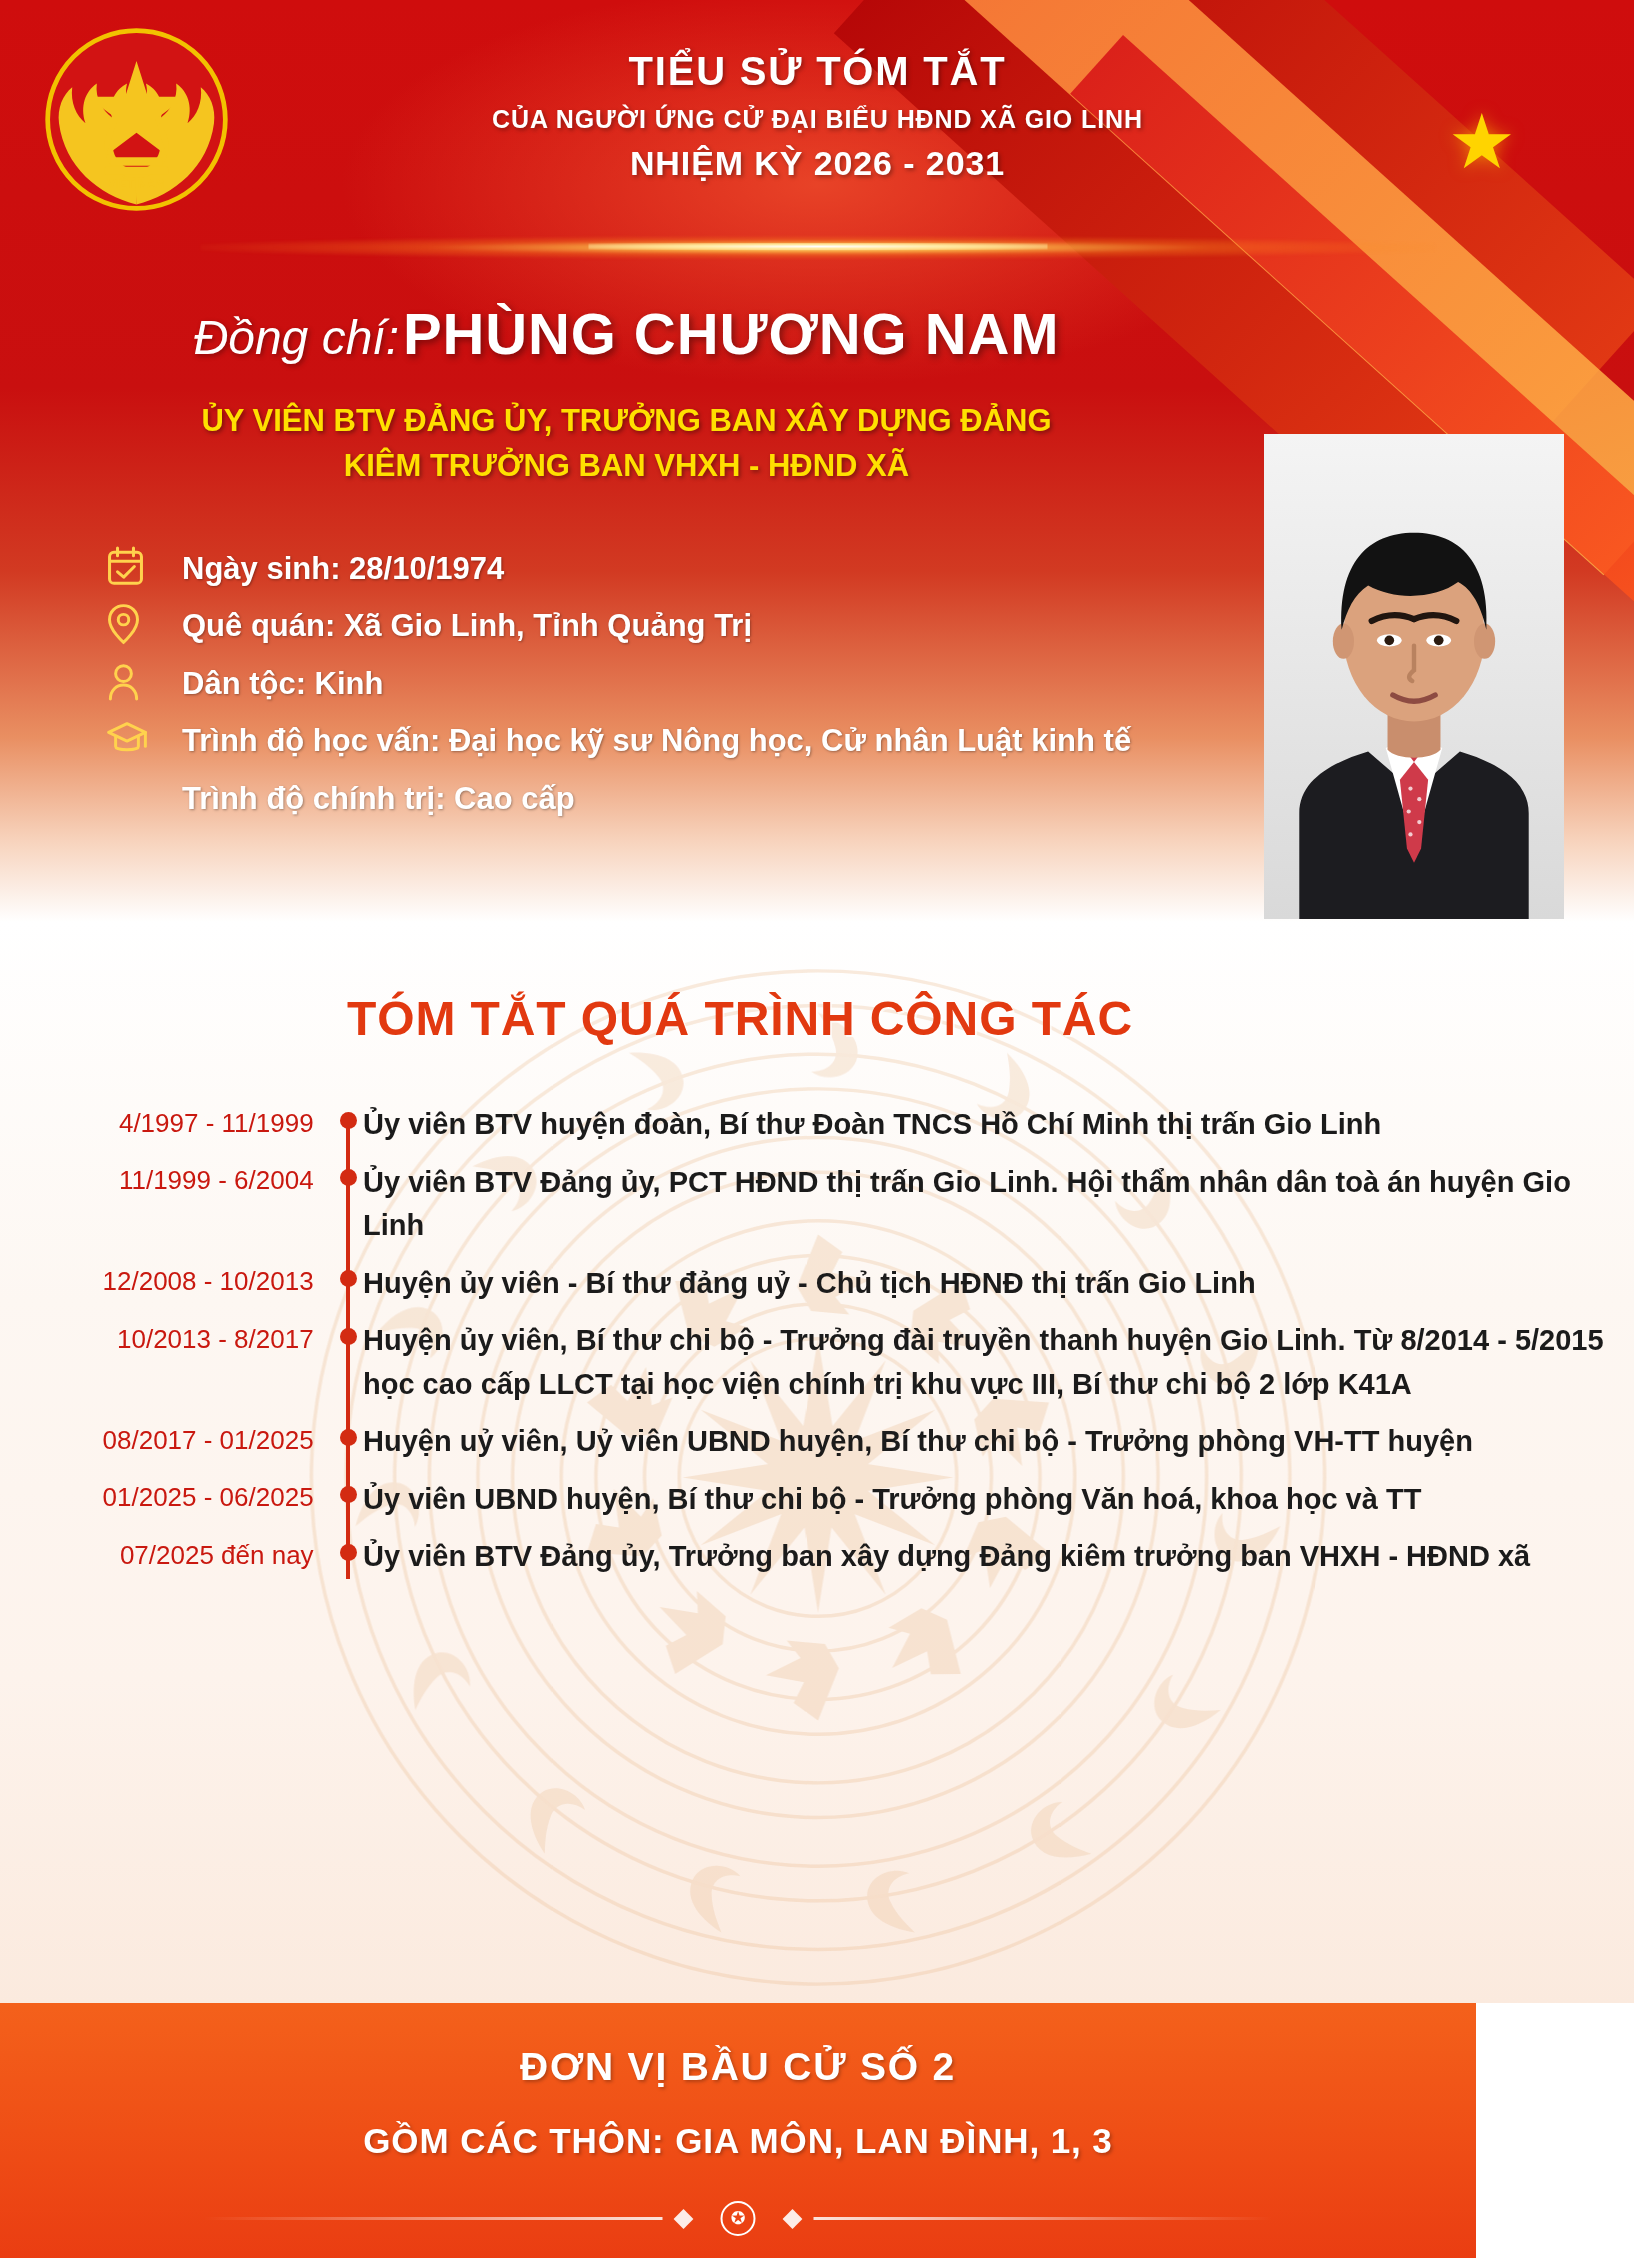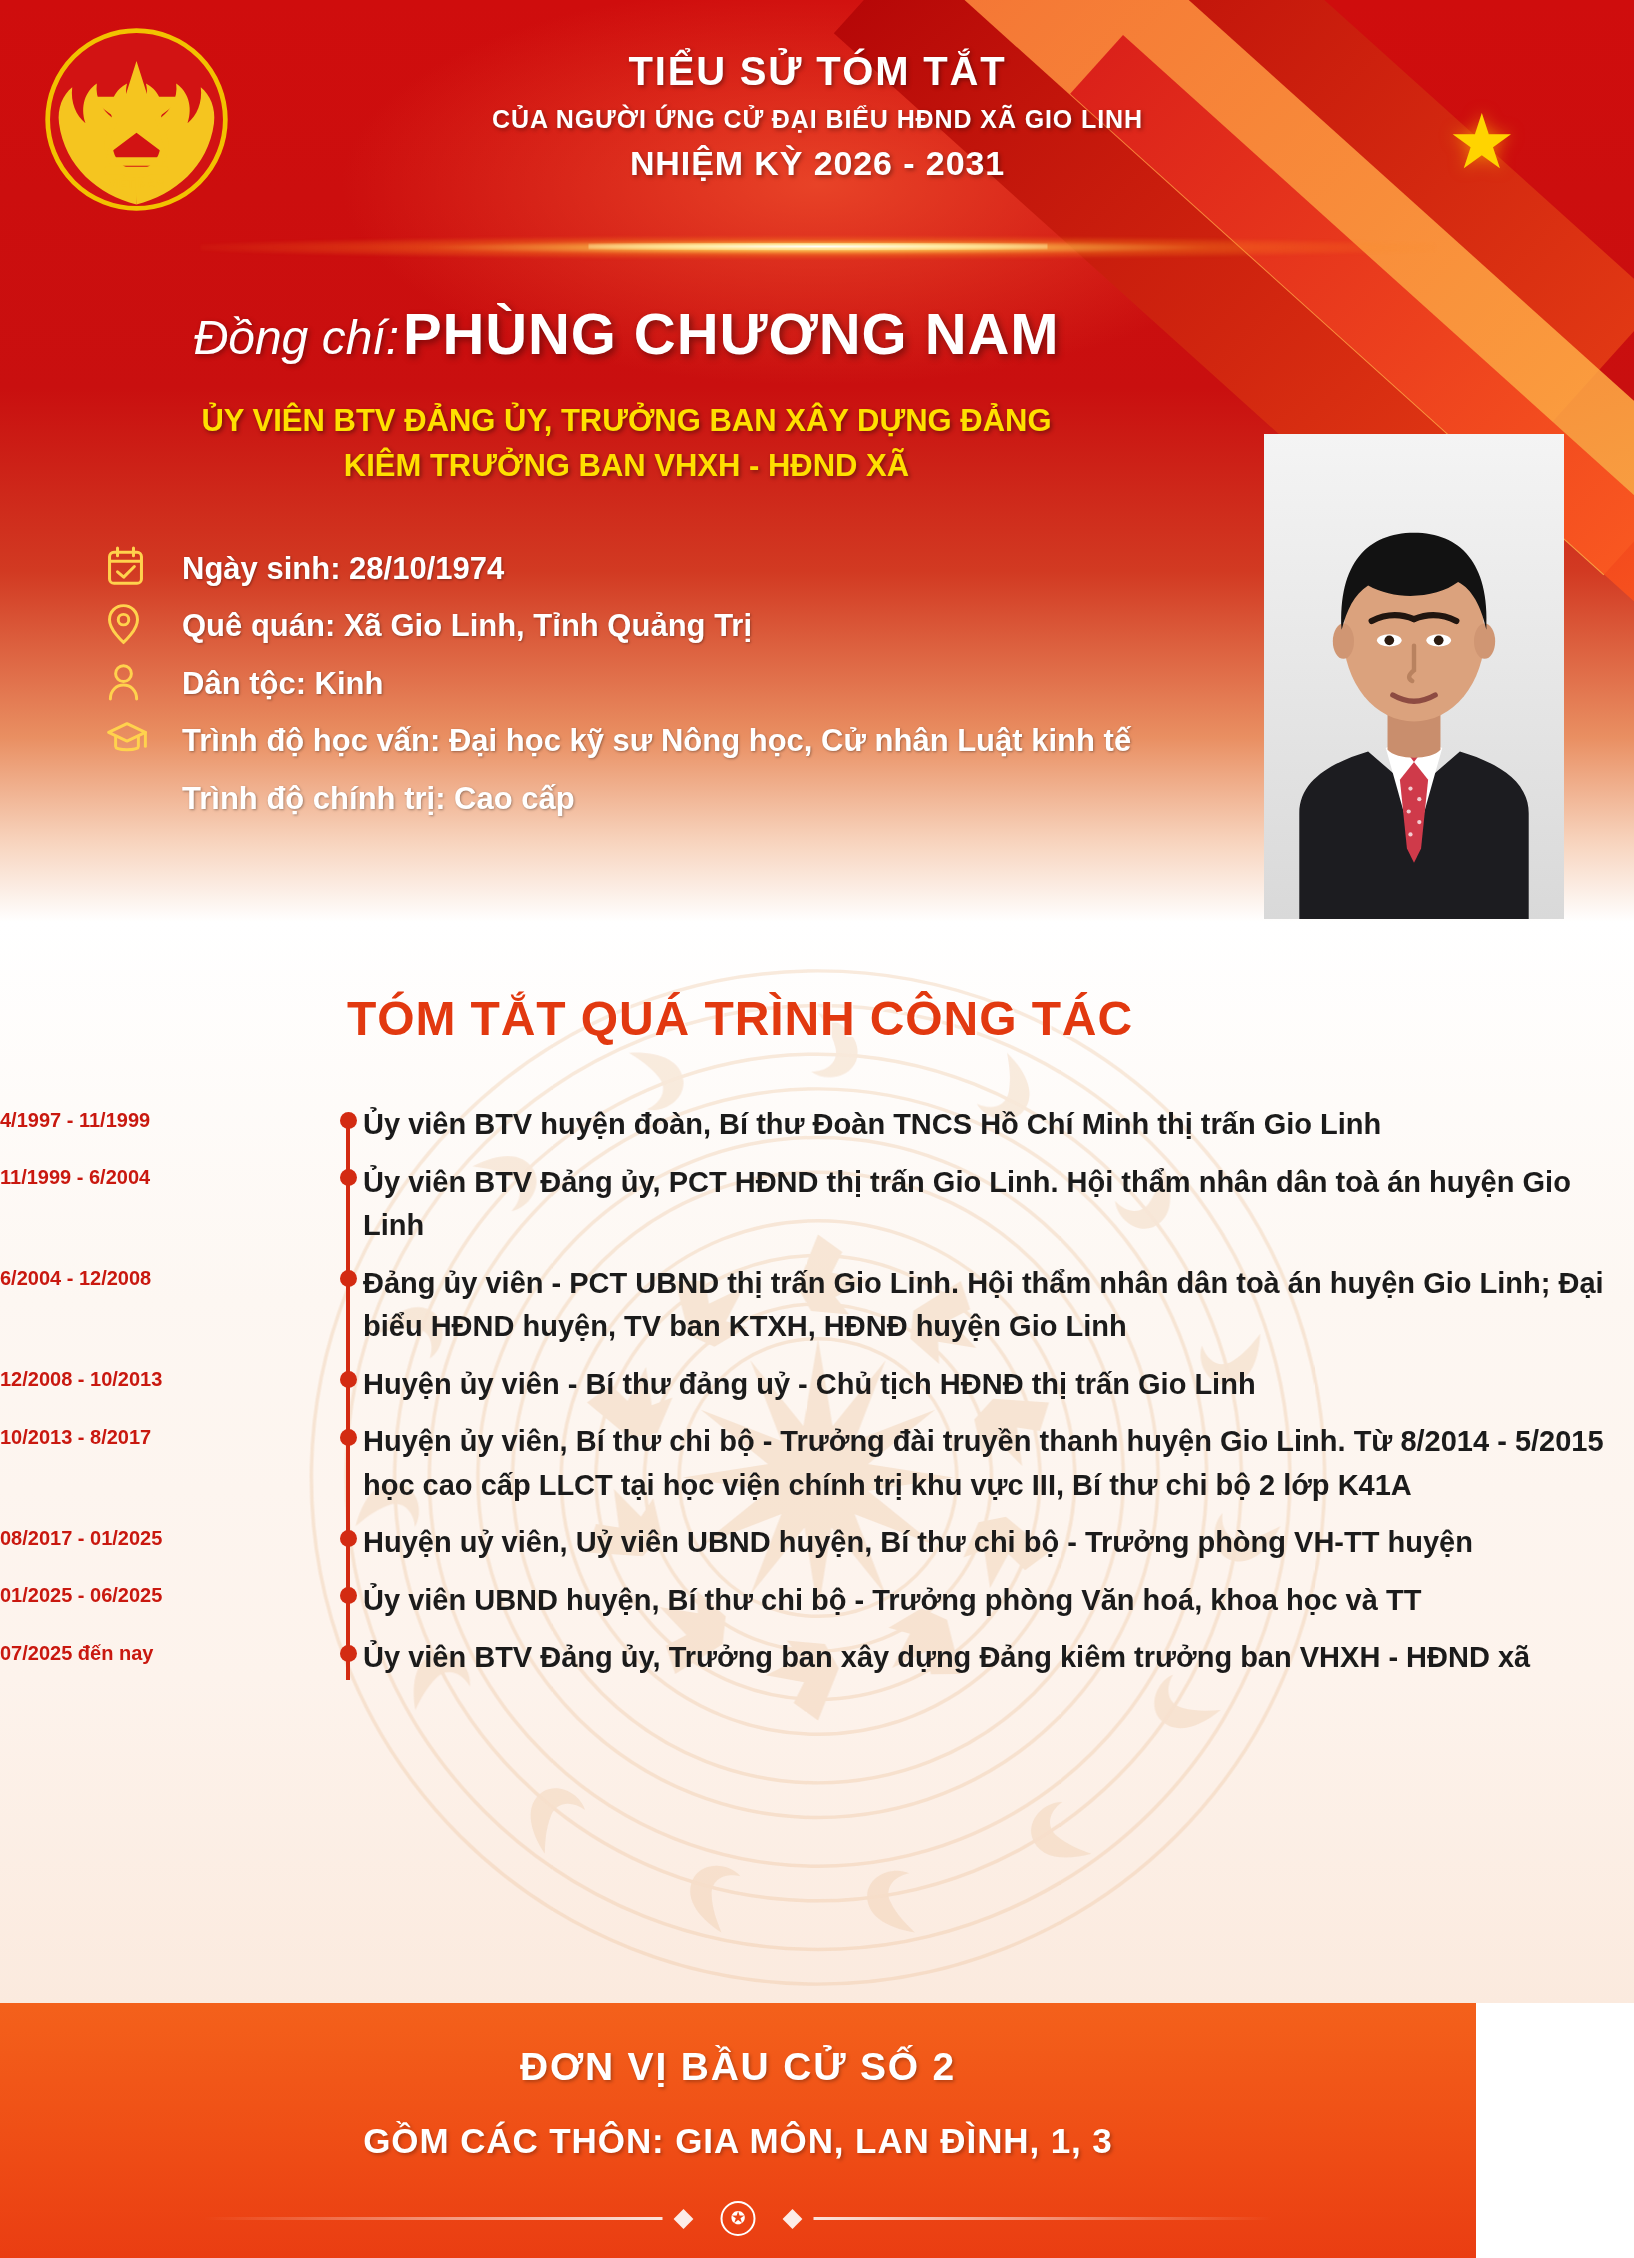--- a/index.html
+++ b/index.html
@@ -221,24 +221,25 @@
   }
   .tl-item {
     position: relative;
     display: flex;
     align-items: flex-start;
     margin-bottom: 14px;
   }
   .tl-period {
     width: 333px;
     flex: 0 0 333px;
+    text-align: right;
     padding-right: 19.4px;
     color: #c9180f;
-    font-size: 20px;
-    font-weight: bold;
+    font-size: 26px;
+    font-weight: normal;
     line-height: 1.3;
     padding-top: 3.5px;
     white-space: nowrap;
   }
   .tl-dot {
     flex: 0 0 30px;
     width: 30px;
     display: flex;
     justify-content: center;
     padding-top: 8.8px;
@@ -604,27 +605,20 @@
       </div>
 
       <div class="tl-item">
         <div class="tl-period">11/1999 - 6/2004</div>
         <div class="tl-dot">
             <i></i>
           </div>
         <div class="tl-desc">Ủy viên BTV Đảng ủy, PCT HĐND thị trấn Gio Linh. Hội thẩm nhân dân toà án huyện Gio Linh</div>
       </div>
 
-      <div class="tl-item">
-        <div class="tl-period">6/2004 - 12/2008</div>
-        <div class="tl-dot">
-            <i></i>
-          </div>
-        <div class="tl-desc">Đảng ủy viên - PCT UBND thị trấn Gio Linh. Hội thẩm nhân dân toà án huyện Gio Linh; Đại biểu HĐND huyện, TV ban KTXH, HĐNĐ huyện Gio Linh</div>
-      </div>
 
       <div class="tl-item">
         <div class="tl-period">12/2008 - 10/2013</div>
         <div class="tl-dot">
             <i></i>
           </div>
         <div class="tl-desc">Huyện ủy viên - Bí thư đảng uỷ - Chủ tịch HĐNĐ thị trấn Gio Linh</div>
       </div>
 
       <div class="tl-item">

